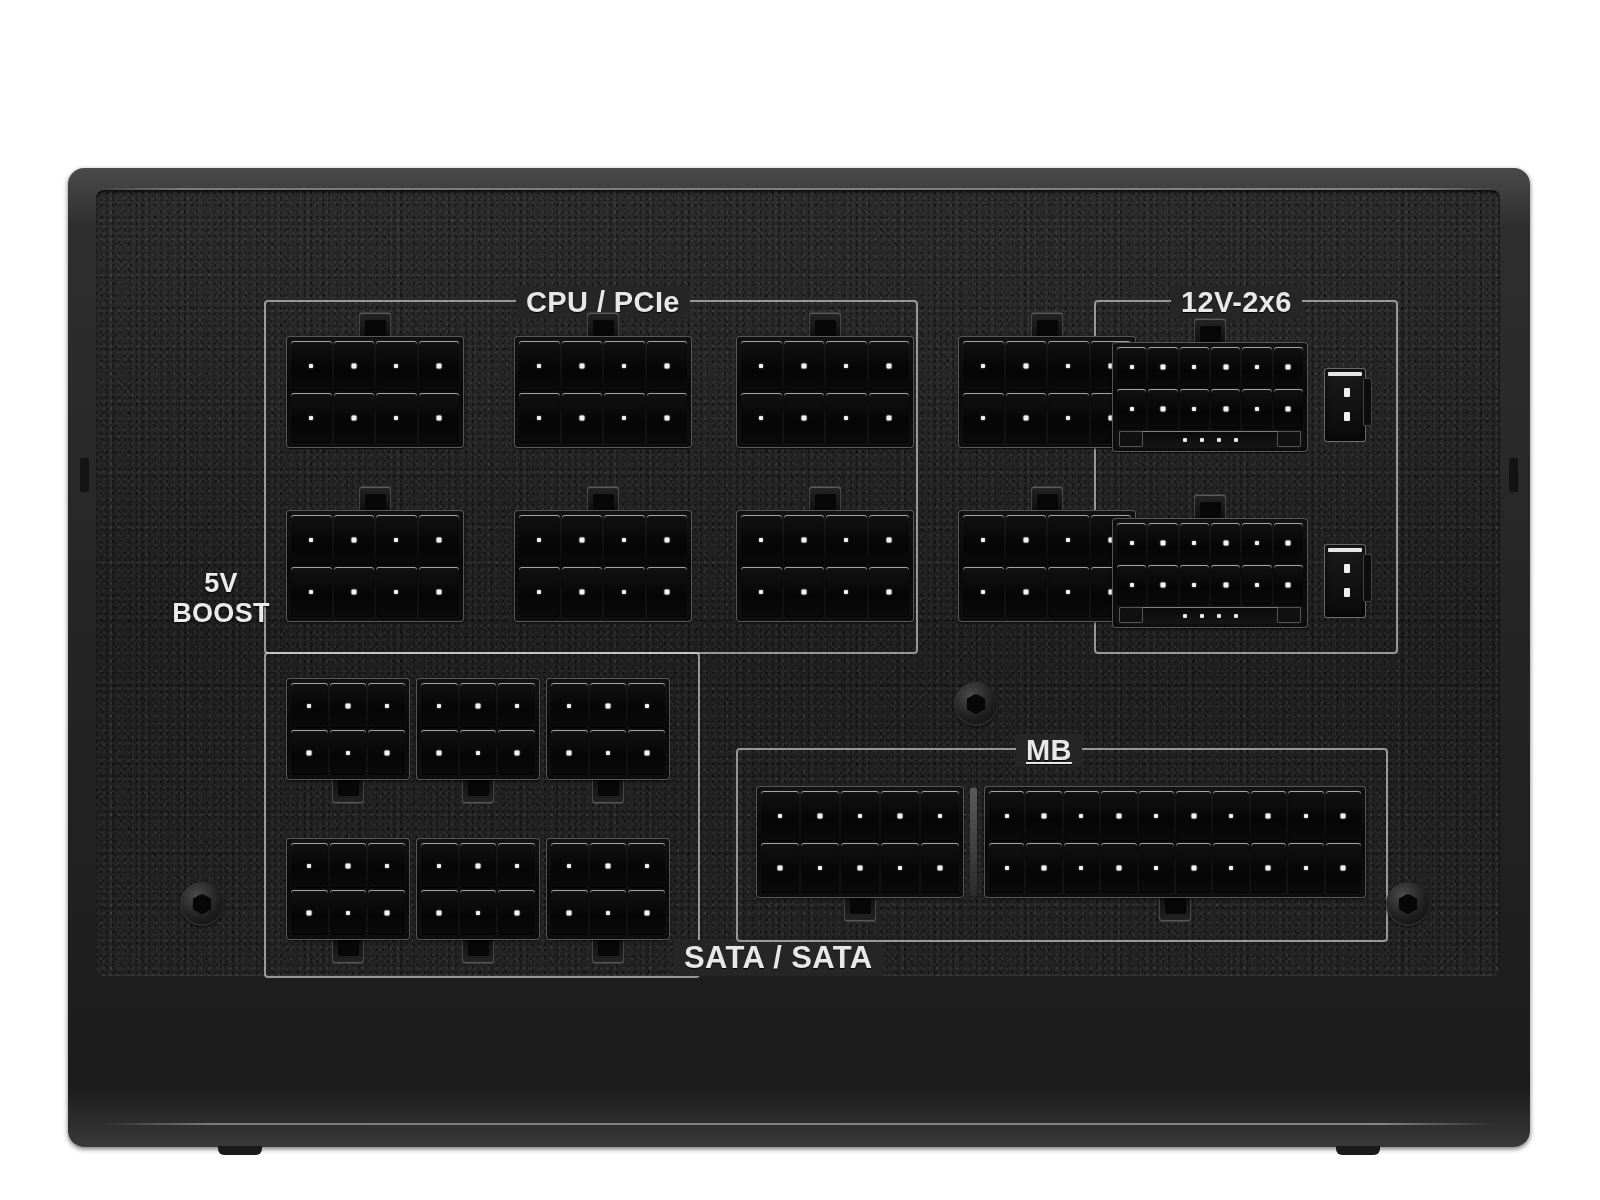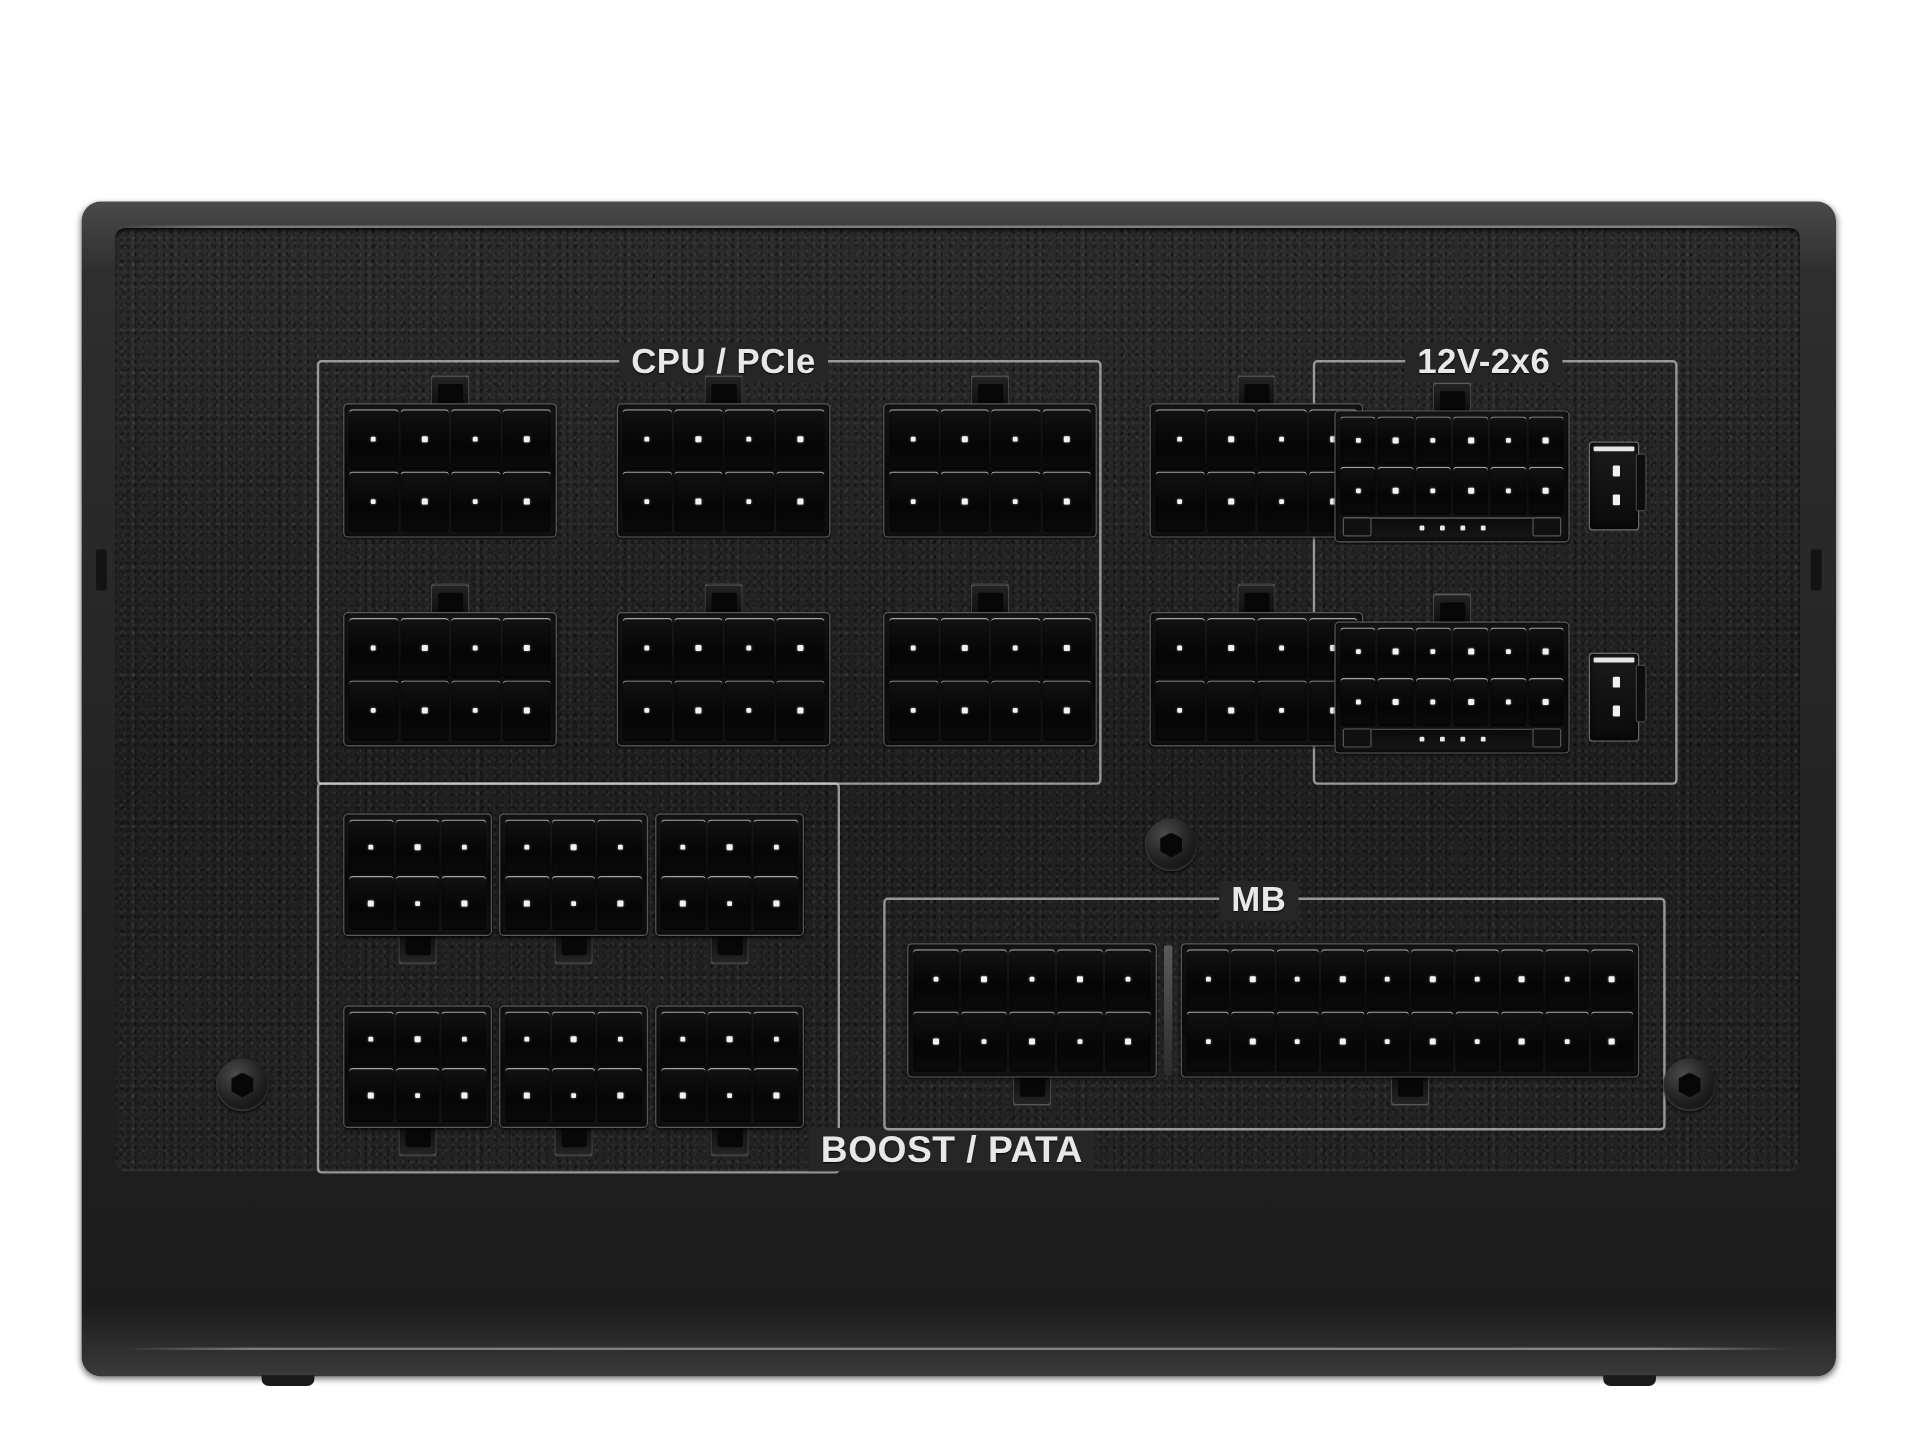--- a/index.html
+++ b/index.html
@@ -173,25 +173,29 @@
 
     <div class="psu-face" id="face">
 
       <div class="group" style="left:168px;top:110px;width:650px;height:350px;"></div>
       <div class="group-label" style="left:420px;top:96px;font-size:29px;">CPU / PCIe</div>
 
       <div class="group" style="left:998px;top:110px;width:300px;height:350px;"></div>
       <div class="group-label" style="left:1075px;top:96px;font-size:29px;">12V-2x6</div>
 
       <div class="group" style="left:168px;top:462px;width:432px;height:322px;"></div>
-      <div class="group-label" style="left:578px;top:750px;font-size:31px;">BOOST / PATA</div>
+      <div class="group-label" style="left:578px;top:750px;font-size:31px;">SATA / SATA</div>
 
       <div class="group" style="left:640px;top:558px;width:648px;height:190px;"></div>
-      <div class="group-label" style="left:920px;top:544px;font-size:29px;">MB</div>
-
+      <div class="group-label" style="left:920px;top:544px;font-size:29px;text-decoration:underline;">MB</div>
+
+      <div class="boost-label" style="left:60px;top:378px;width:130px;">
+        <div>5V</div>
+        <div>BOOST</div>
+      </div>
 
       <div class="screw" style="left:858px;top:492px;width:44px;height:44px;"></div>
       <div class="screw" style="left:84px;top:692px;width:44px;height:44px;"></div>
       <div class="screw" style="left:1290px;top:692px;width:44px;height:44px;"></div>
 
       <div id="conn-layer">
           <div class="conn" style="left: 190px; top: 146px; width: 178px; height: 112px;">
             <div class="latch-top"></div>
             <div class="conn-body">
               <div class="pingrid" style="grid-template-columns: repeat(4, 1fr); grid-template-rows: repeat(2, 1fr);">

